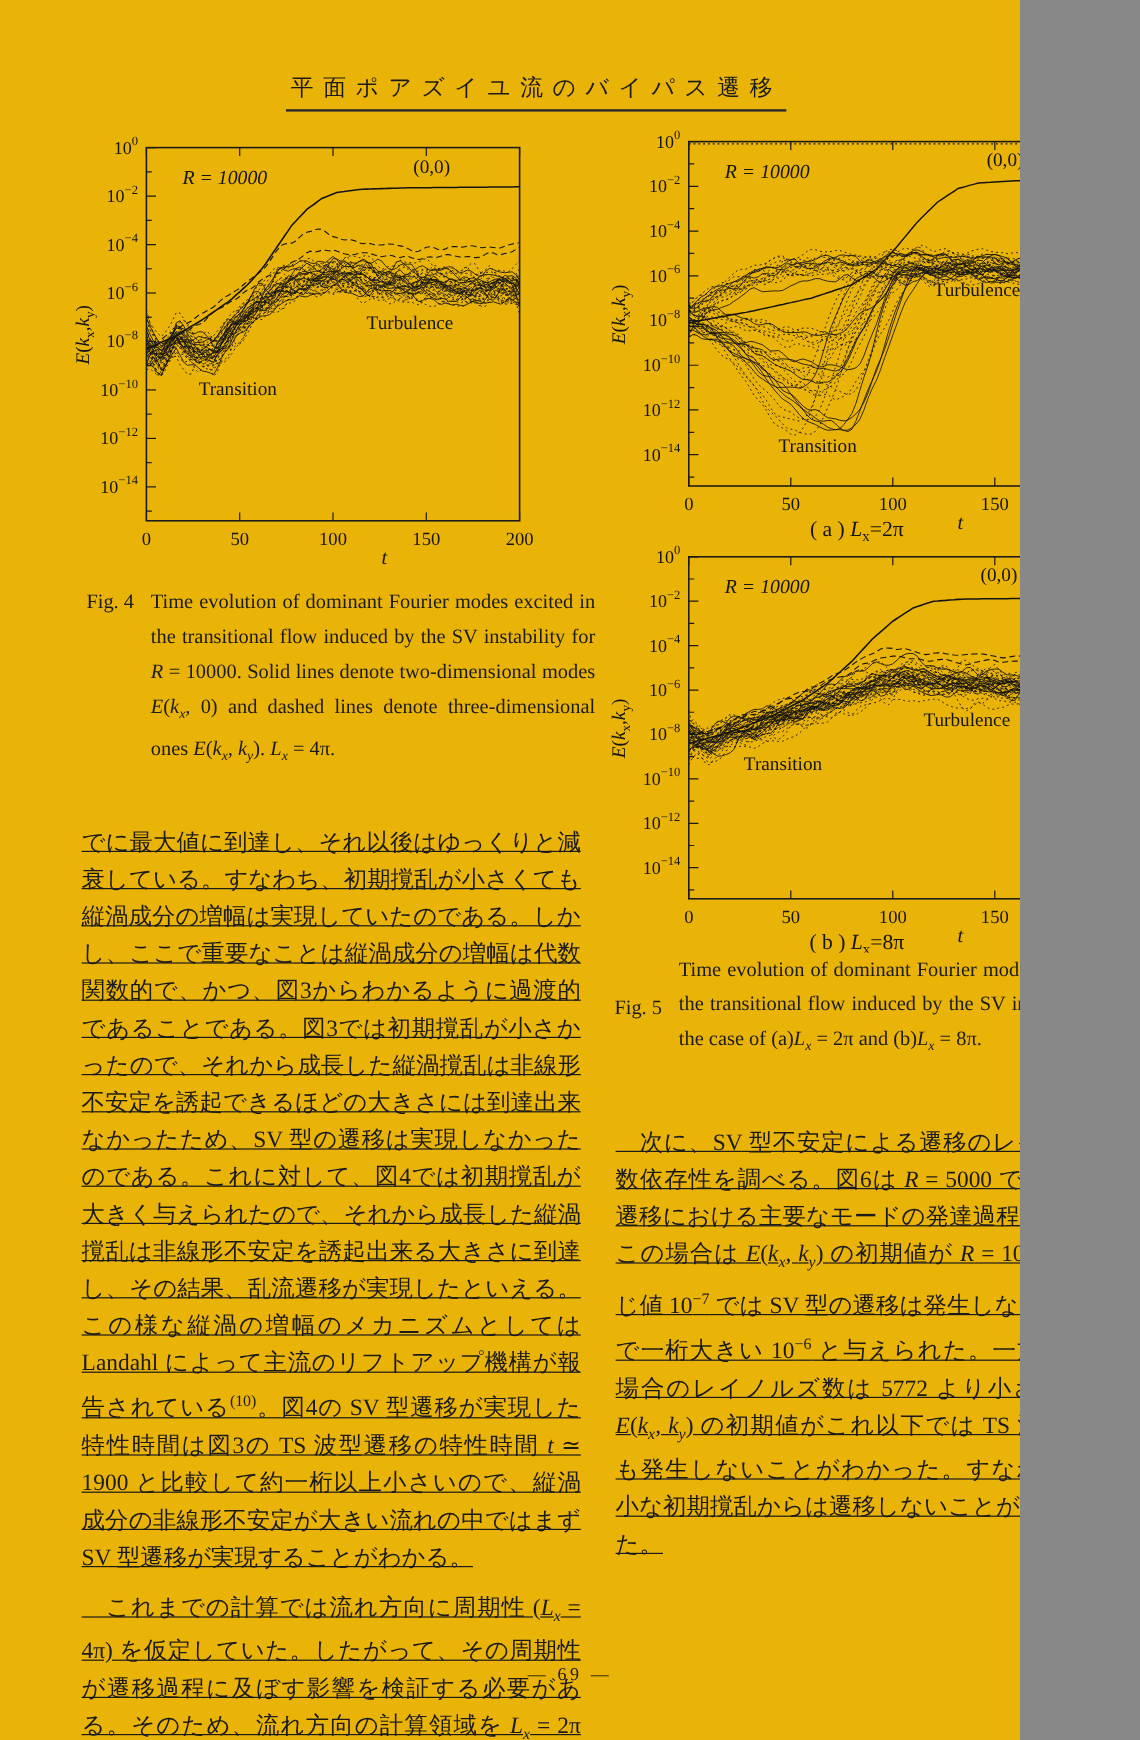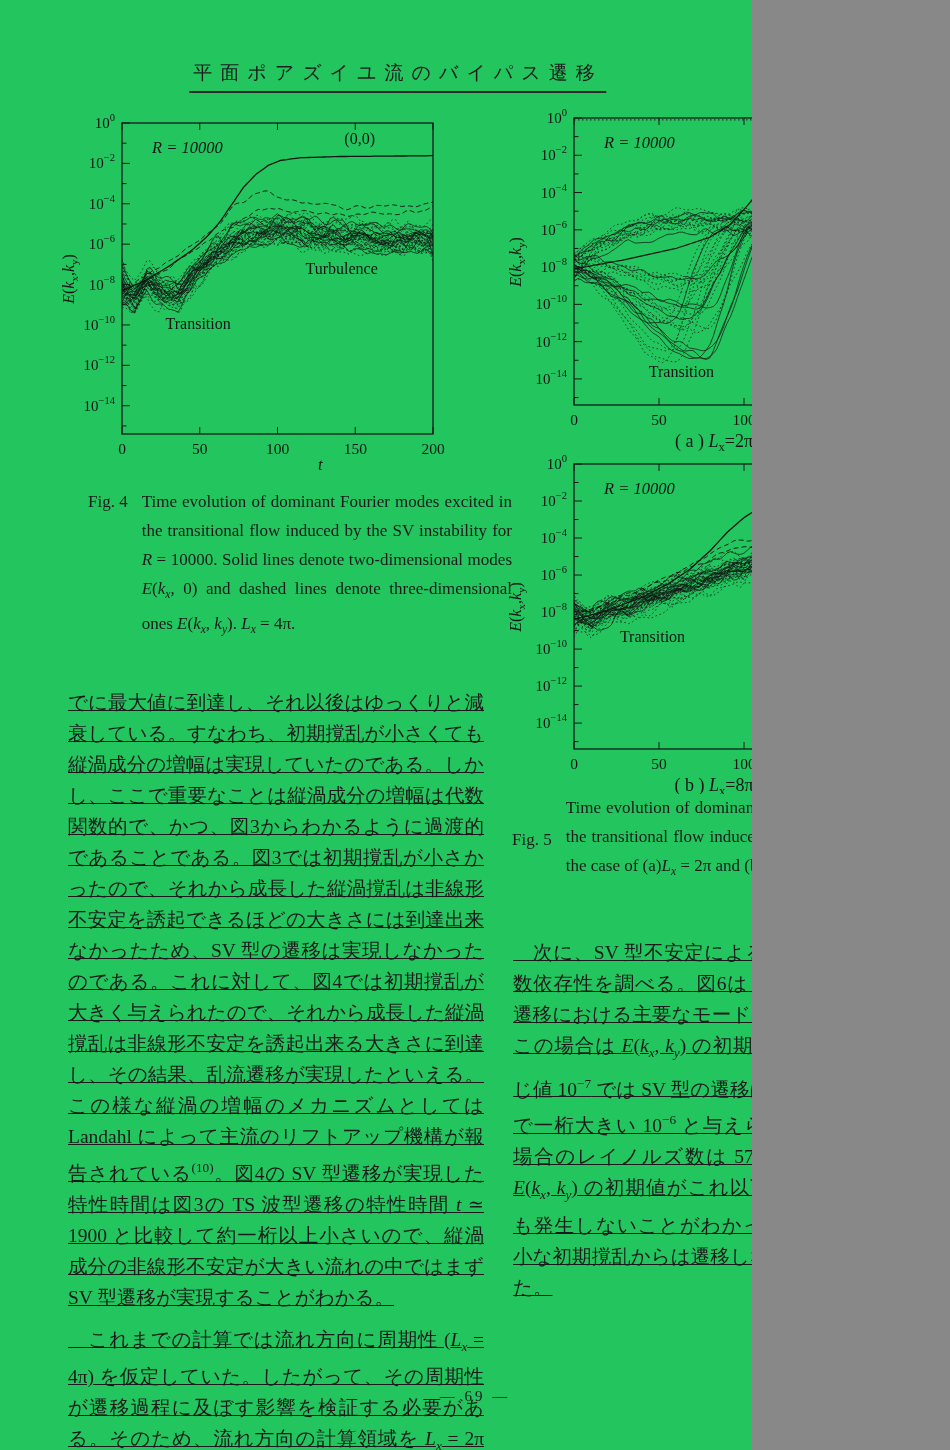--- a/index.html
+++ b/index.html
@@ -1,16 +1,16 @@
 <!DOCTYPE html>
 <html><head>
 <meta charset="utf-8">
 <style>
   html,body{margin:0;padding:0;background:#888;}
-  .page{position:relative;width:752px;height:1450px;background:#22c55e;
+  .page{position:relative;width:850px;height:1450px;background:#eab308;
         font-family:"Liberation Serif","DejaVu Serif",serif;color:#1b1b1b;overflow:hidden;}
   .hdr-title{position:absolute;top:60px;left:50%;transform:translateX(-50%);margin-left:22px;
              font-size:19px;letter-spacing:8px;white-space:nowrap;
              border-bottom:2px solid #2a2a2a;padding:0 4px 5px 4px;}
   .hdr-num{position:absolute;top:62px;left:852px;font-size:18px;letter-spacing:1px;}
   .fig{position:absolute;}
   .caption{position:absolute;display:flex;gap:14px;font-size:17px;line-height:29px;}
   .cap-label{white-space:nowrap;}
   .cap-text{flex:1;text-align:justify;}
   .col{position:absolute;font-size:19.5px;line-height:31px;text-align:justify;
@@ -332,21 +332,21 @@
         <text transform="translate(19 155) rotate(-90)" text-anchor="middle" font-size="16" fill="#151515"><tspan font-style="italic">E</tspan><tspan>(</tspan><tspan font-style="italic">k</tspan><tspan dy="4" font-size="11">x</tspan><tspan dy="-4">,</tspan><tspan font-style="italic">k</tspan><tspan dy="4" font-size="11">y</tspan><tspan dy="-4">)</tspan></text>
         <text x="102" y="42" font-size="16.5" font-style="italic" fill="#151515">R = 10000</text>
         <text x="315.1" y="32.35714285714286" font-size="16" fill="#151515">(0,0)</text>
         <text x="267.5" y="152.64935064935062" font-size="16" fill="#151515">Turbulence</text>
         <text x="117.9" y="189.66233766233765" font-size="16" fill="#151515">Transition</text>
         <text x="296" y="333" font-size="17" font-style="italic" fill="#151515">t</text>
         <text x="212" y="339" text-anchor="middle" font-size="18" fill="#151515"><tspan>( b ) </tspan><tspan font-style="italic">L</tspan><tspan dy="4" font-size="12.5">x</tspan><tspan dy="-4">=8π</tspan></text>
       </svg>
   </div>
 
-  <div class="caption" style="left:88px;top:487px;width:424px;">
+  <div class="caption" style="left:72px;top:487px;width:424px;">
     <div class="cap-label">Fig. 4</div>
     <div class="cap-text">Time evolution of dominant Fourier modes excited in the transitional flow induced by the SV instability for <i>R</i> = 10000. Solid lines denote two-dimensional modes <i>E</i>(<i>k<sub>x</sub></i>, 0) and dashed lines denote three-dimensional ones <i>E</i>(<i>k<sub>x</sub></i>, <i>k<sub>y</sub></i>).  <i>L<sub>x</sub></i> = 4π.</div>
   </div>
 
   <div class="caption" style="left:512px;top:793px;width:424px;align-items:center;">
     <div class="cap-label">Fig. 5</div>
     <div class="cap-text">Time evolution of dominant Fourier modes excited in the transitional flow induced by the SV instability for the case of (a)<i>L<sub>x</sub></i> = 2π and (b)<i>L<sub>x</sub></i> = 8π.</div>
   </div>
 
   <div class="col" style="left:57px;top:676px;width:438px;">

